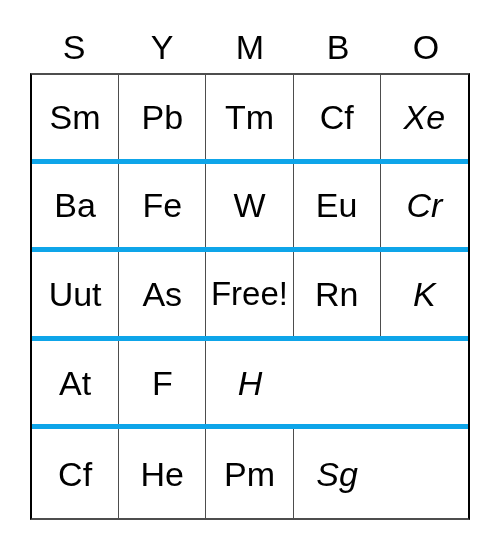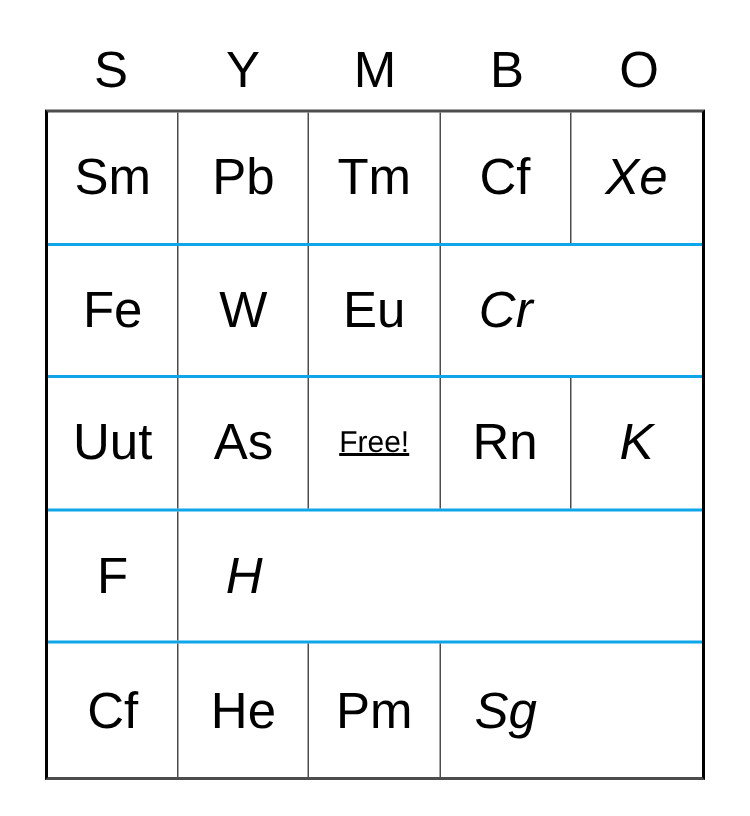--- a/index.html
+++ b/index.html
@@ -47,21 +47,21 @@
     border-top: 2px solid #4d4d4d;
     border-left: 2px solid #000000;
     border-right: 2px solid #000000;
     border-bottom: 2px solid #4d4d4d;
     box-sizing: border-box;
     background: #ffffff;
   }
   .grid-row {
     display: flex;
     height: 88.6px;
-    border-bottom: 2px solid #0ea5e9;
+    border-bottom: 5px solid #0ea5e9;
     box-sizing: border-box;
   }
   .grid-row:last-child {
     border-bottom: none;
   }
   .cell {
     width: 88px;
     flex: 0 0 87.2px;
     display: flex;
     align-items: center;
@@ -74,22 +74,21 @@
     color: #000000;
     overflow: hidden;
     white-space: nowrap;
     user-select: none;
   }
   .cell:last-child {
     border-right: none;
     font-style: italic;
   }
   .cell.free-cell {
-    font-size: 20px;
-    text-decoration: underline;
+    font-size: 33px;
   }
 </style>
 </head>
 <body>
 
 <div id="bingo-card">
 
   <div class="header-row">
     <div class="header-cell">S</div>
     <div class="header-cell">Y</div>
@@ -102,35 +101,37 @@
 
     <div class="grid-row">
       <div class="cell">Sm</div>
       <div class="cell">Pb</div>
       <div class="cell">Tm</div>
       <div class="cell">Cf</div>
       <div class="cell">Xe</div>
     </div>
 
     <div class="grid-row">
+      <div class="cell">Ba</div>
       <div class="cell">Fe</div>
       <div class="cell">W</div>
       <div class="cell">Eu</div>
       <div class="cell">Cr</div>
     </div>
 
     <div class="grid-row">
       <div class="cell">Uut</div>
       <div class="cell">As</div>
       <div class="cell free-cell">Free!</div>
       <div class="cell">Rn</div>
       <div class="cell">K</div>
     </div>
 
     <div class="grid-row">
+      <div class="cell">At</div>
       <div class="cell">F</div>
       <div class="cell">H</div>
     </div>
 
     <div class="grid-row">
       <div class="cell">Cf</div>
       <div class="cell">He</div>
       <div class="cell">Pm</div>
       <div class="cell">Sg</div>
     </div>

